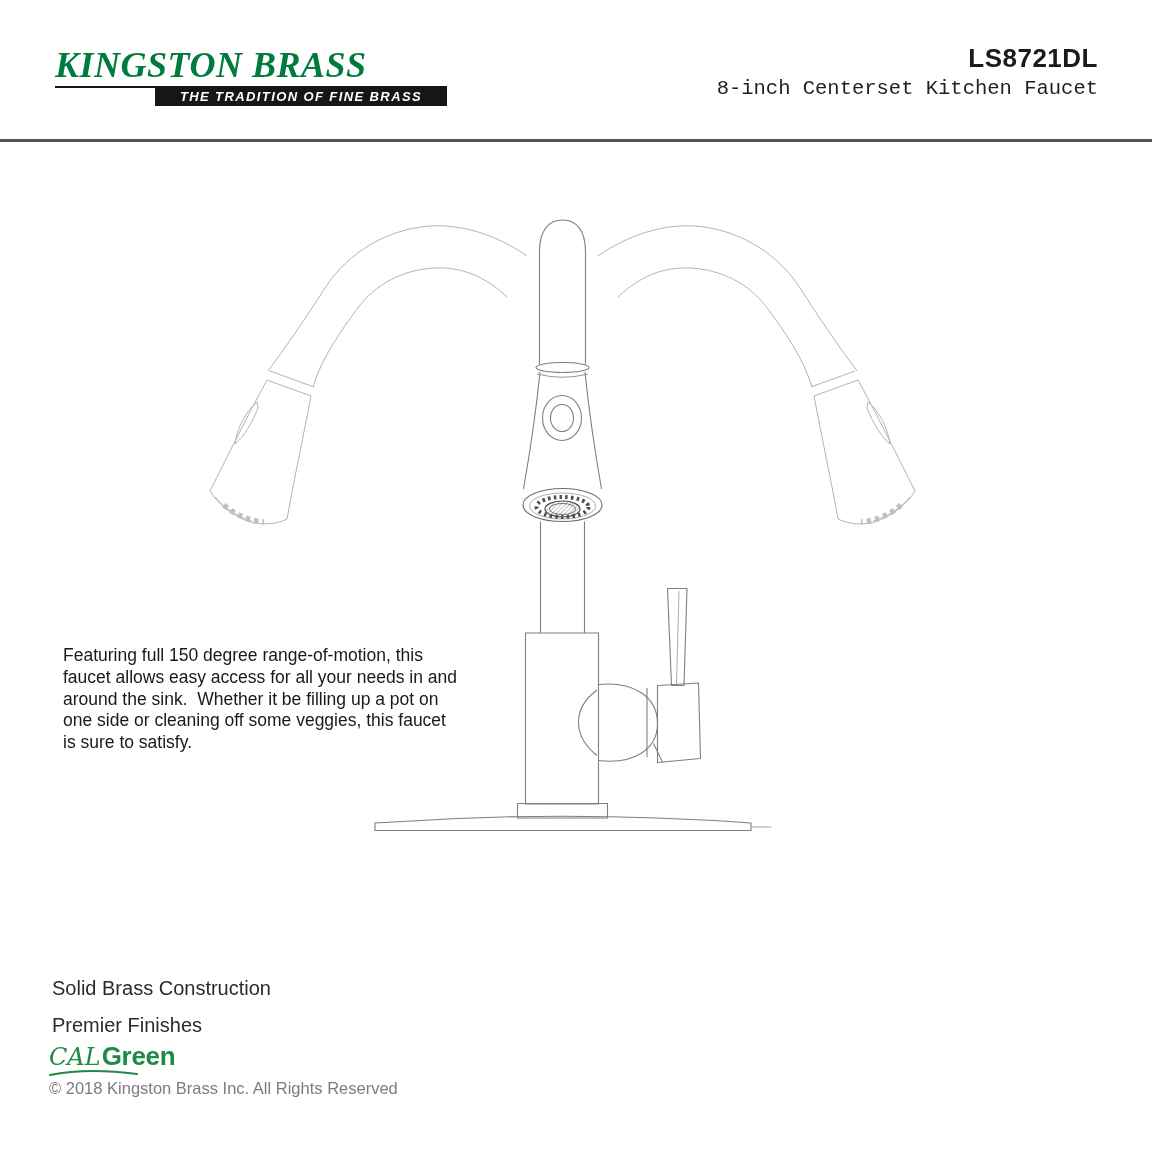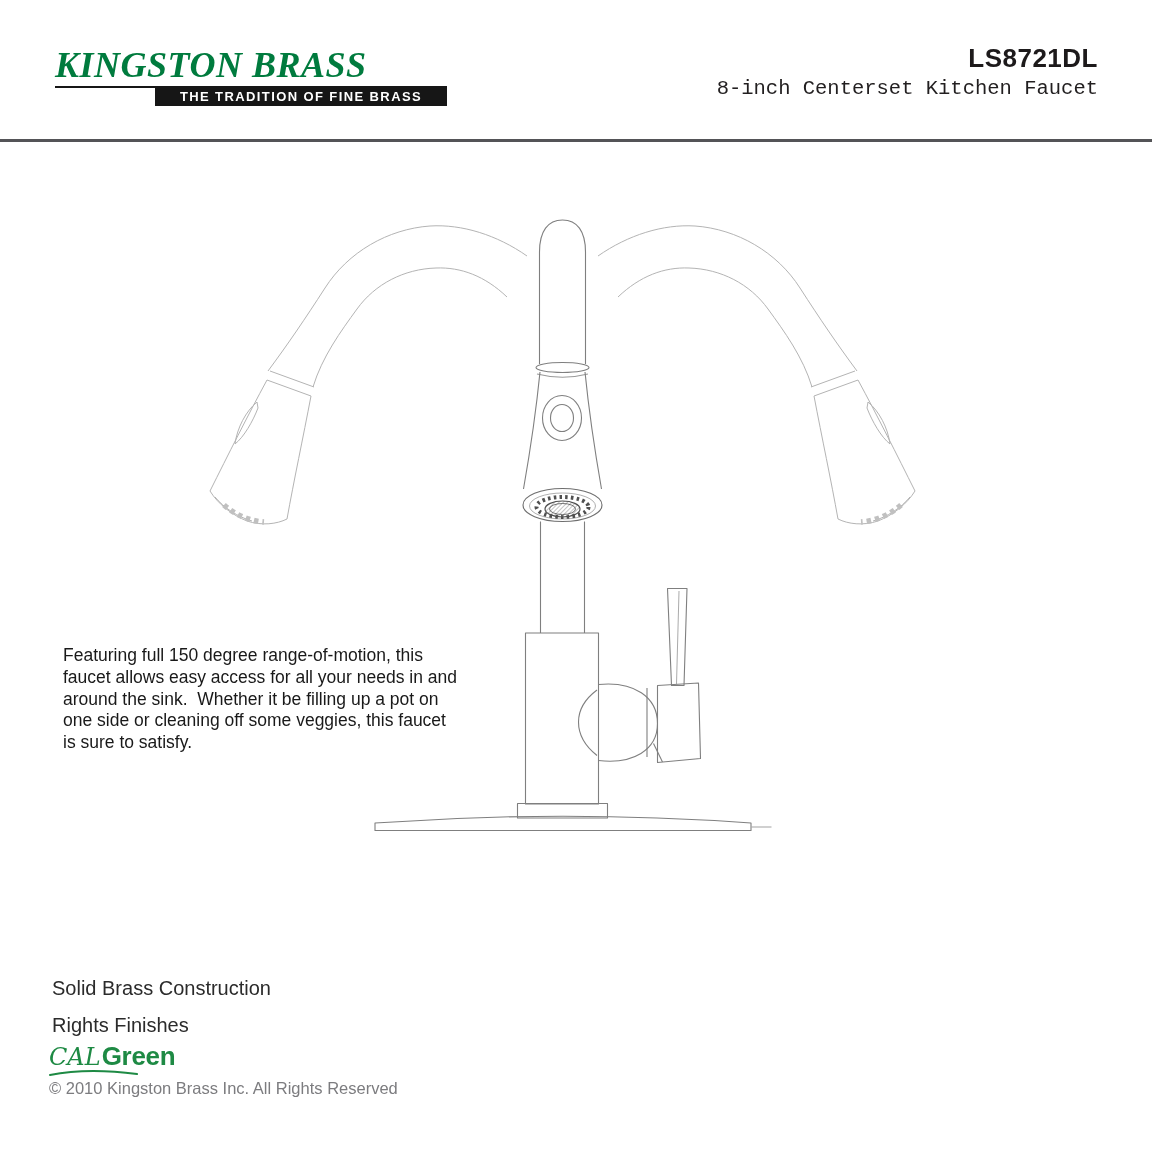--- a/index.html
+++ b/index.html
@@ -9,21 +9,21 @@
   }
   
   .brand-name{
     position:absolute;left:55px;top:44px;
     font-family:"Liberation Serif",serif;font-style:italic;font-weight:bold;
     font-size:36px;letter-spacing:0.5px;white-space:nowrap;
   }
   .brand-underline{position:absolute;left:55px;top:86px;width:392px;height:2px;background:#161616;}
   .brand-bar{
     position:absolute;left:155px;top:86px;width:292px;height:20px;background:#161616;
-    display:flex;align-items:center;justify-content:center;
+    display:flex;align-items:center;justify-content:center;font-style:italic;
   }
   .brand-bar span{color:#ffffff;font-size:13px;font-weight:bold;letter-spacing:1.4px;white-space:nowrap;}
   .product-head{position:absolute;right:54px;top:42px;text-align:right;}
   .product-head .model{font-size:26px;font-weight:700;letter-spacing:0.5px;line-height:32px;color:#1d1a1b;}
   .product-head .title-line{font-size:20.5px;line-height:29px;color:#221f20;font-family:Liberation Mono, monospace;}
   .rule{position:absolute;left:0;top:139px;width:1152px;height:2.5px;background:#54545六;background:#545457;}
   
   .diagram{position:absolute;left:0;top:0;width:1152px;height:1152px;}
   
   .description{position:absolute;left:63px;top:645px;font-size:17.5px;line-height:21.8px;color:#191919;}
@@ -119,26 +119,26 @@
   <div class="description">
     <div class="desc-line">Featuring full 150 degree range-of-motion, this</div>
     <div class="desc-line">faucet allows easy access for all your needs in and</div>
     <div class="desc-line">around the sink.  Whether it be filling up a pot on</div>
     <div class="desc-line">one side or cleaning off some veggies, this faucet</div>
     <div class="desc-line">is sure to satisfy.</div>
   </div>
 
   <div class="features">
     <div class="feature">Solid Brass Construction</div>
-    <div class="feature">Rights Finishes</div>
+    <div class="feature">Premier Finishes</div>
   </div>
 
   <div class="calgreen" style="color: rgb(30, 138, 68);">
     <span class="cal">CAL</span>
       <span class="green">Green</span>
   </div>
   <svg class="cal-swoosh" width="90" height="10" viewBox="0 0 90 10" style="color: rgb(30, 138, 68);">
     <path d="M 1 7 C 28 1.5 58 2 88 6" fill="none" stroke="currentColor" stroke-width="2" stroke-linecap="round"></path>
   </svg>
 
-  <div class="copyright">© 2010 Kingston Brass Inc. All Rights Reserved</div>
+  <div class="copyright">© 2018 Kingston Brass Inc. All Rights Reserved</div>
 
 </div>
 
 </body></html>

